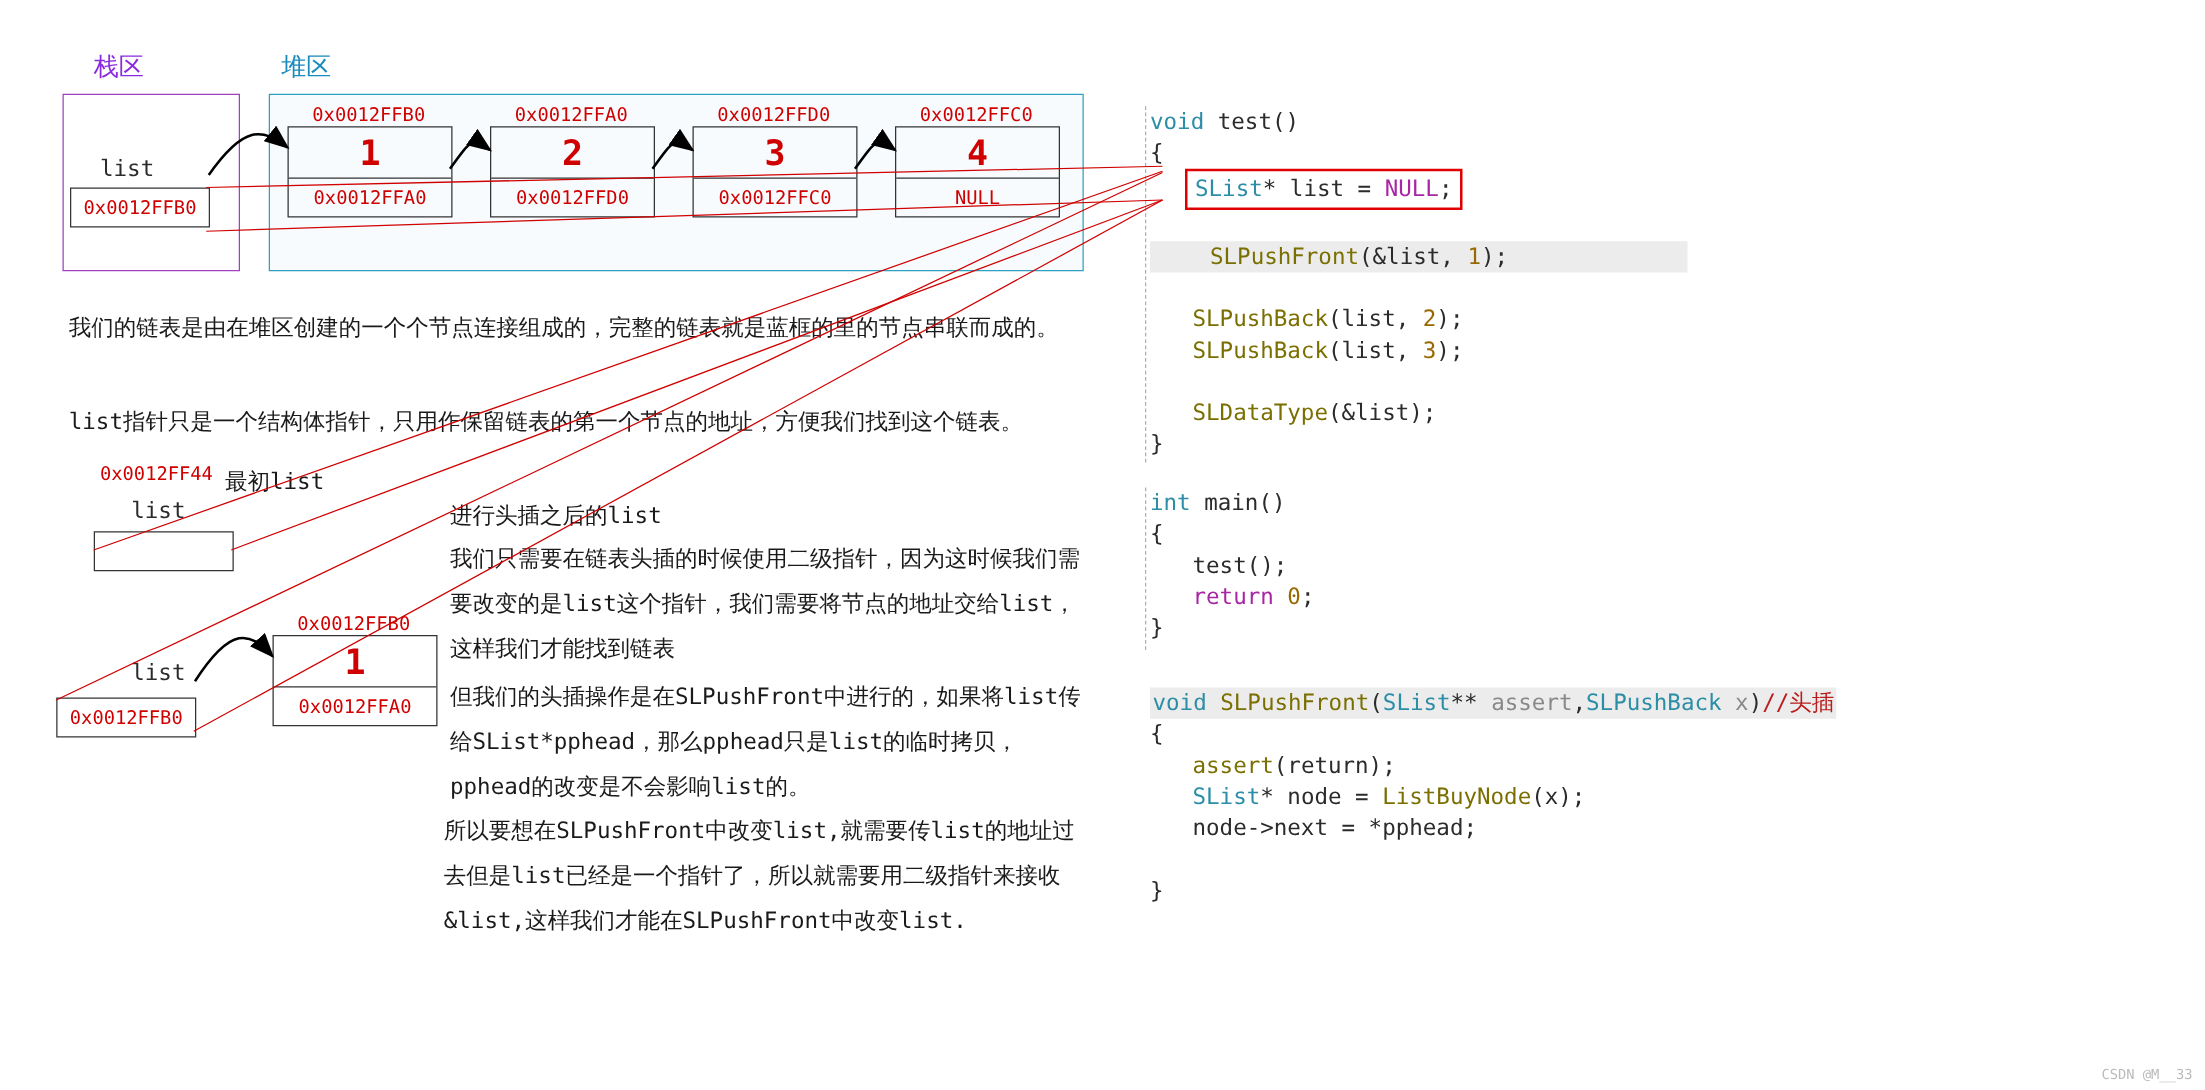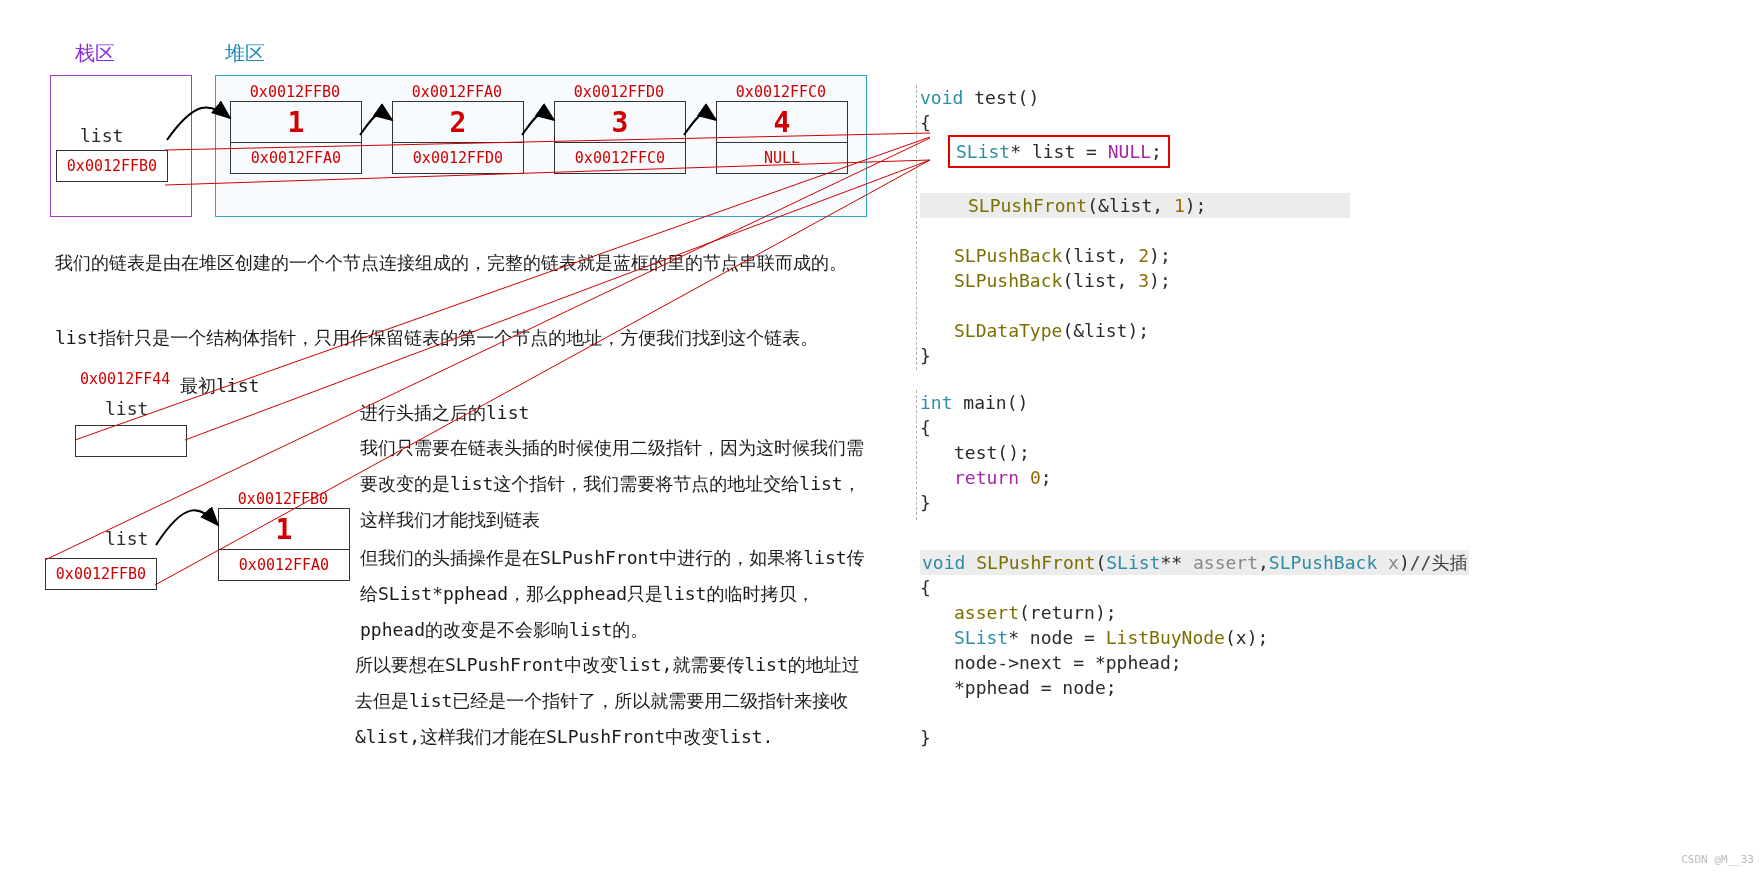--- a/index.html
+++ b/index.html
@@ -19,21 +19,21 @@
   .node-addr-top{color:#d00000;font-size:15px;text-align:center;width:130px}
   .para{font-size:18px;line-height:36px;color:#1a1a1a}
   .code-area{font-family:Consolas,Menlo,monospace;font-size:18px;line-height:25px}
   .gutter{position:absolute;top:0;left:-30px;width:26px;height:100%;border-right:1px dashed #b0b0b0}
   .tk-type{color:#2b8da6}
   .tk-kw{color:#a626a4}
   .tk-call{color:#7a6f00}
   .tk-num{color:#986801}
   .tk-null{color:#a626a4}
   .tk-gray{color:#888}
-  .tk-comment{color:#404040}
+  .tk-comment{color:#b91c1c}
   .redbox{border:2px solid #e00000}
   .hl{background:#ececec}
   .watermark{position:absolute;right:10px;bottom:6px;font-size:11px;color:#bbb;font-family:monospace}
   svg.arrows{position:absolute;top:0;left:0;pointer-events:none}
 </style>
 </head>
 <body>
 <div id="canvas">
 
 <div class="abs zone-label stack-label" style="left:75px;top:40px">栈区</div>
@@ -128,21 +128,20 @@
 </div>
 
 <div class="abs code-area" style="left:920px;top:550px;width:560px;height:200px">
   <div class="hl" style="display:inline-block;padding:0 2px">
     <span class="tk-type">void</span> <span class="tk-call">SLPushFront</span><span>(</span><span class="tk-type">SList</span><span>**</span><span class="tk-gray"> assert</span><span>,</span><span class="tk-type">SLPushBack</span><span class="tk-gray"> x</span><span>)</span><span class="tk-comment">//头插</span>
   </div>
   <div>{</div>
   <div style="padding-left:34px"><span class="tk-call">assert</span><span>(return);</span></div>
   <div style="padding-left:34px"><span class="tk-type">SList</span><span>*</span><span> node = </span><span class="tk-call">ListBuyNode</span><span>(x);</span></div>
   <div style="padding-left:34px">node-&gt;next = *pphead;</div>
-  <div style="padding-left:34px">*pphead = node;</div>
   <div style="height:25px"></div>
   <div>}</div>
 </div>
 
 <svg class="arrows" width="1764" height="872">
   <defs>
     <marker id="ah" markerWidth="10" markerHeight="8" refX="9" refY="4" orient="auto">
       <path d="M0,0 L10,4 L0,8 Z" fill="#000"></path>
     </marker>
   </defs>

